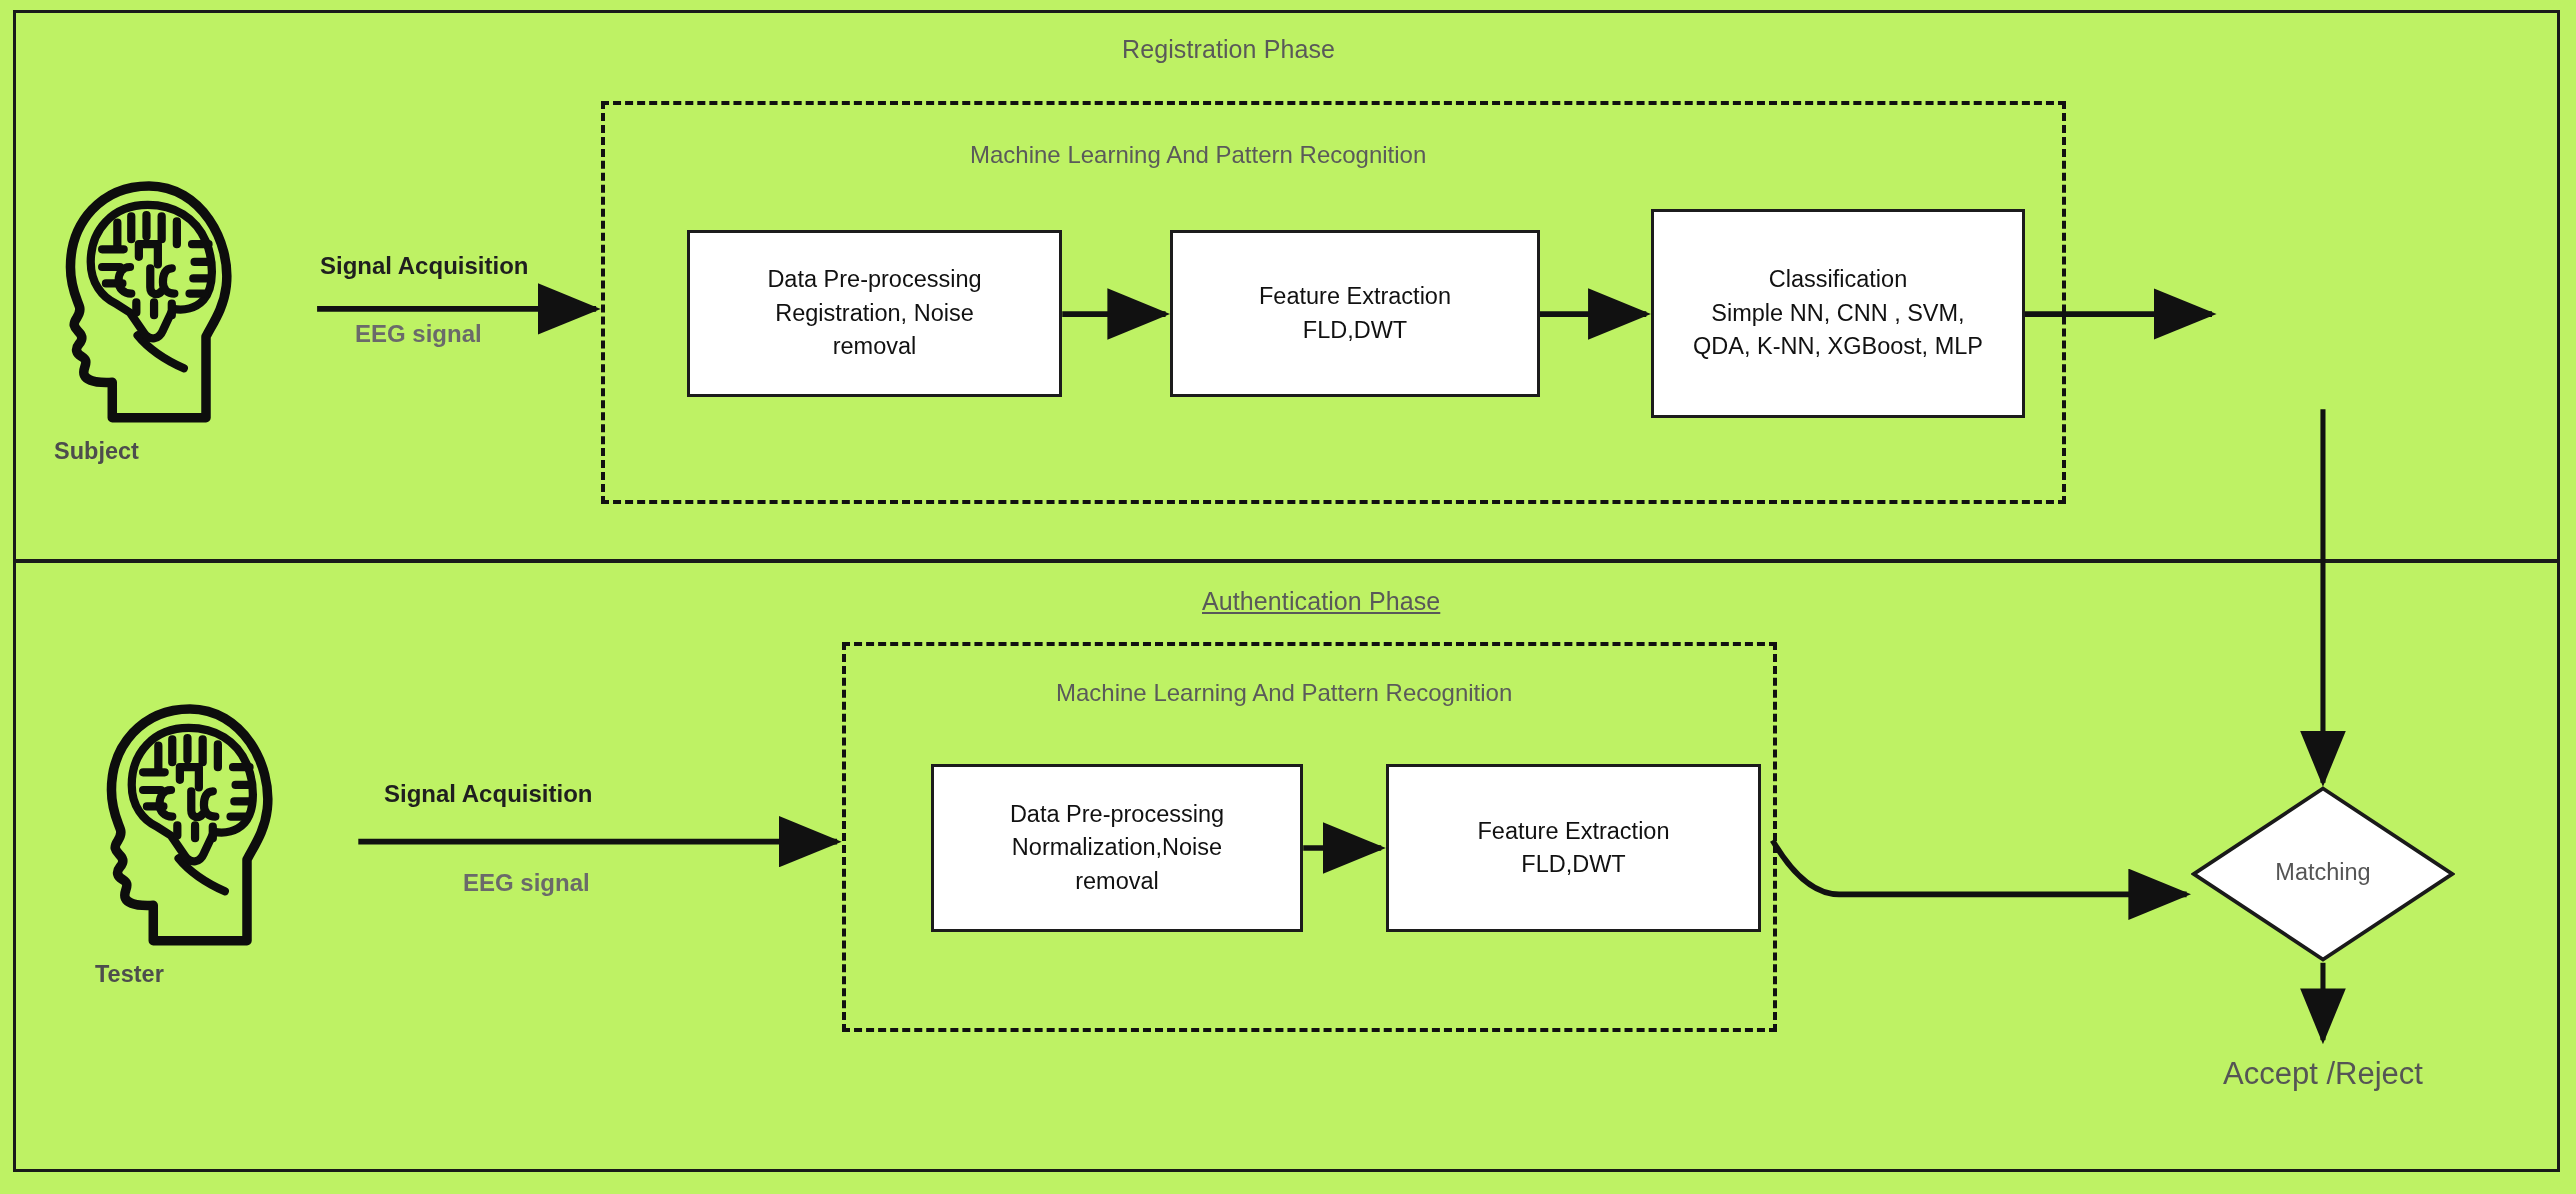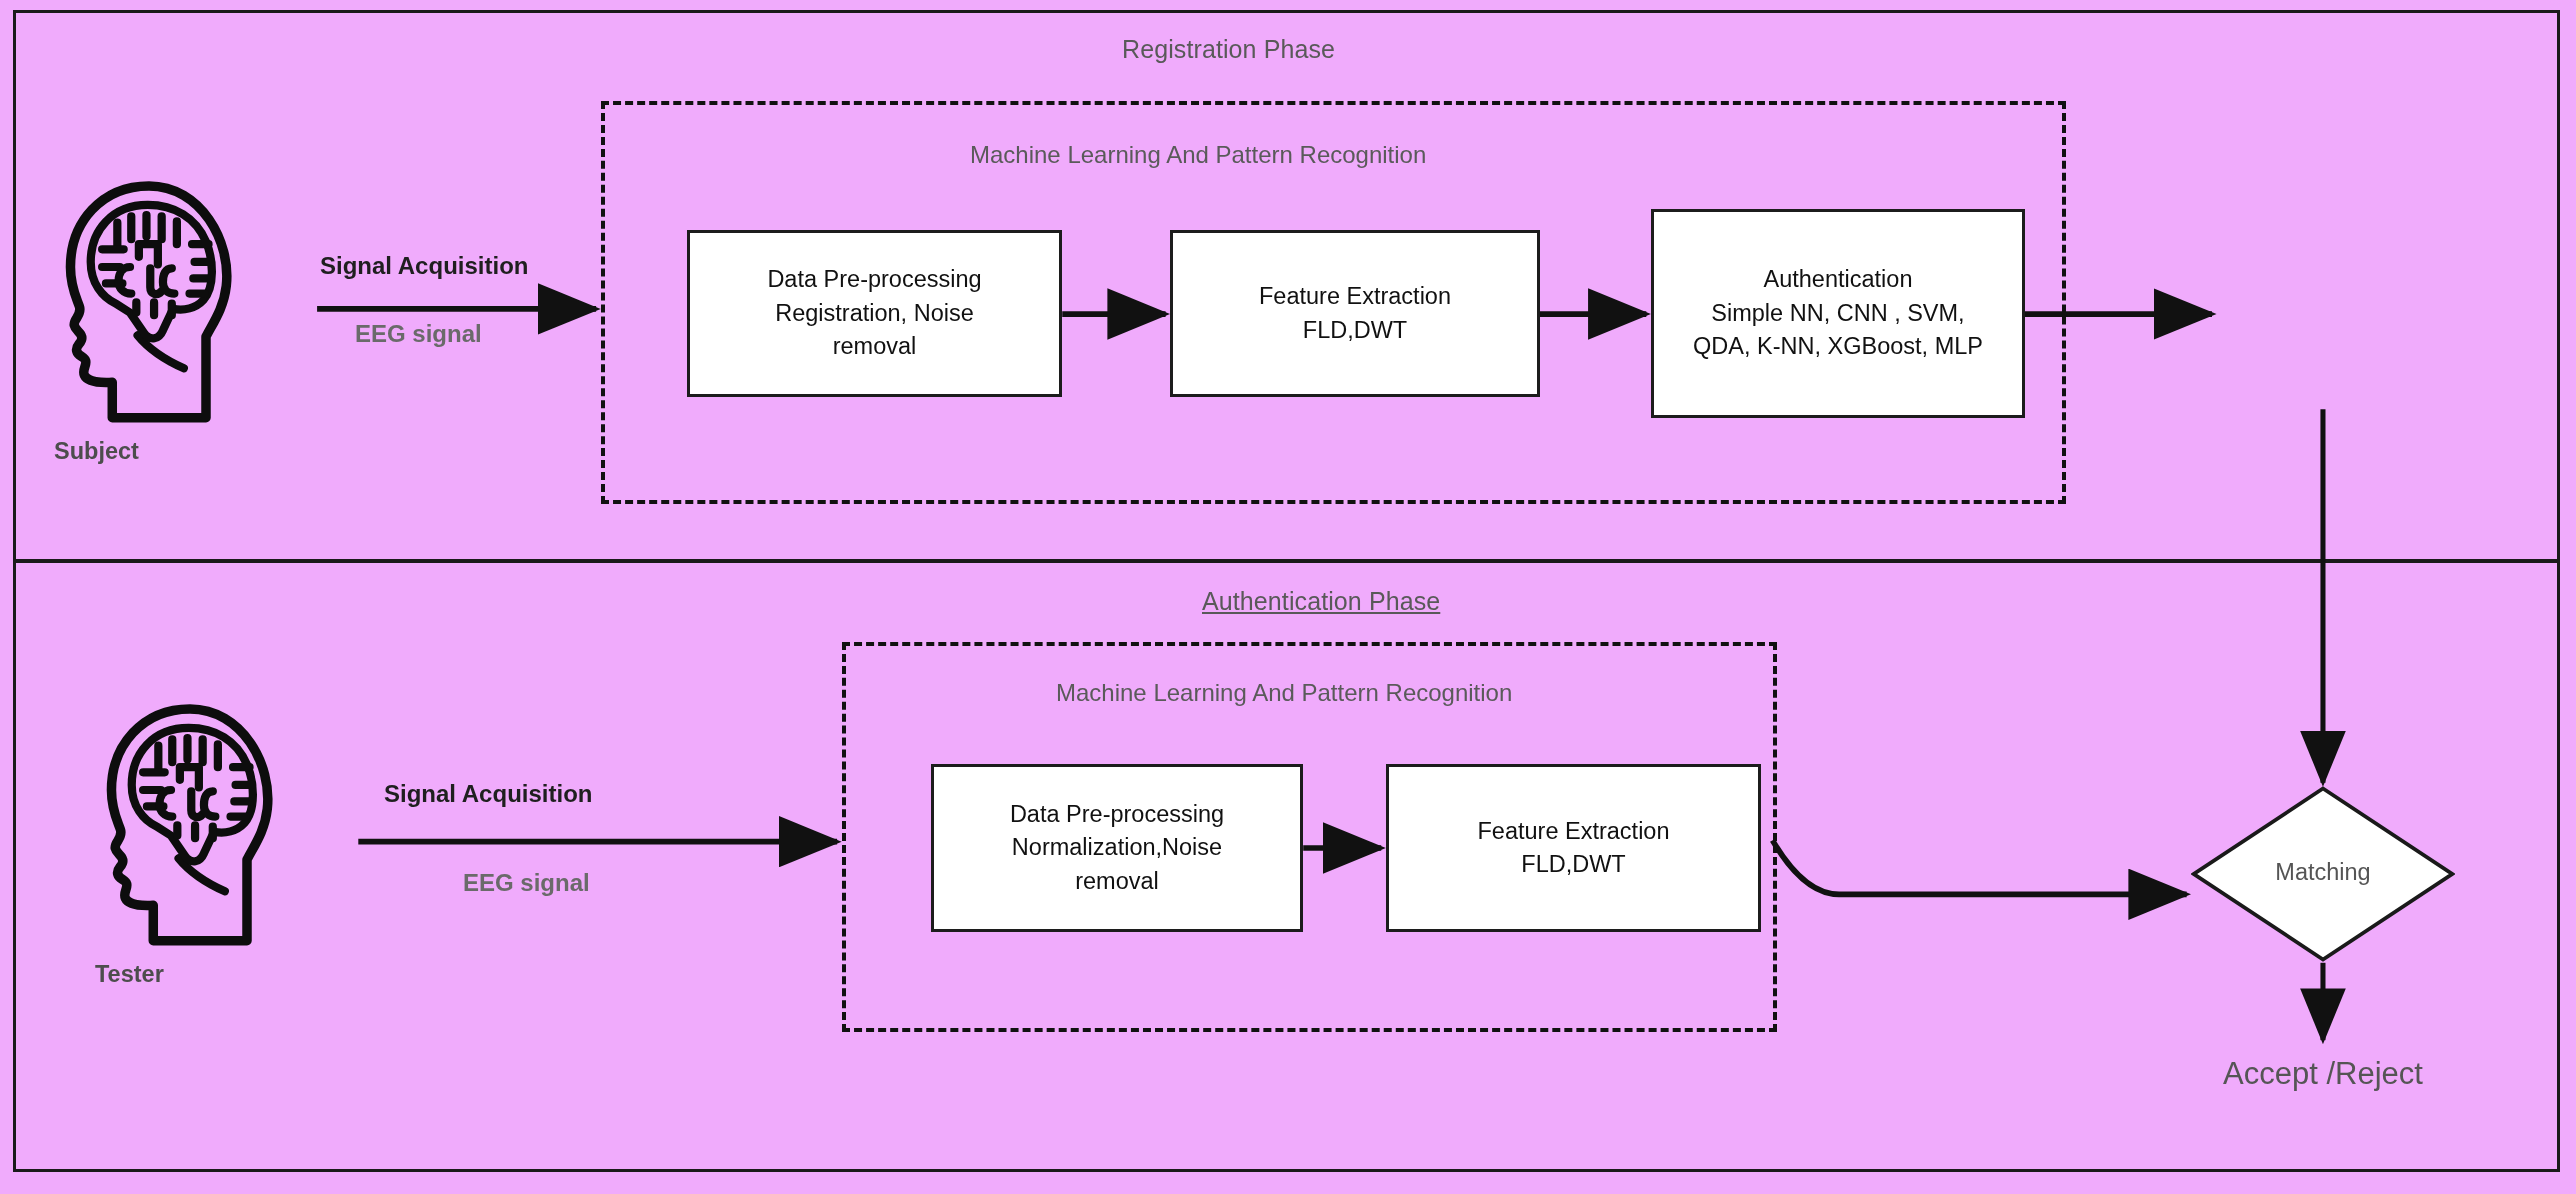--- a/index.html
+++ b/index.html
@@ -2,21 +2,21 @@
 <html style="font-size:10px"><head>
 <meta charset="utf-8">
 <style>
   html,body{margin:0;padding:0;background:#ffffff;}
   body{font-family:"Liberation Sans", sans-serif;}
 
   #stage{
     position:relative;
     width:2576px;
     height:1195px;
-    background:#f0abfc;
+    background:#bef264;
     overflow:hidden;
   }
 
   
   .outer-frame{
     position:absolute;
     left:12.7px; top:9.5px;
     width:2547px; height:1162px;
     border:3.8px solid #1a1a1a;
     box-sizing:border-box;
@@ -236,21 +236,21 @@
     <span class="ln">Registration, Noise</span>
     <span class="ln">removal</span>
   </div>
 
   <div class="proc-box" id="reg-feature">
     <span class="ln">Feature Extraction</span>
     <span class="ln">FLD,DWT</span>
   </div>
 
   <div class="proc-box" id="reg-classify">
-    <span class="ln">Authentication</span>
+    <span class="ln">Classification</span>
     <span class="ln">Simple NN, CNN , SVM,</span>
     <span class="ln">QDA, K-NN, XGBoost, MLP</span>
   </div>
 
 
   <div class="phase-title" id="auth-phase-title">Authentication Phase</div>
 
   <div class="ml-box" id="auth-ml-box"></div>
   <div class="ml-caption" id="auth-ml-caption">Machine Learning And Pattern Recognition</div>
 

